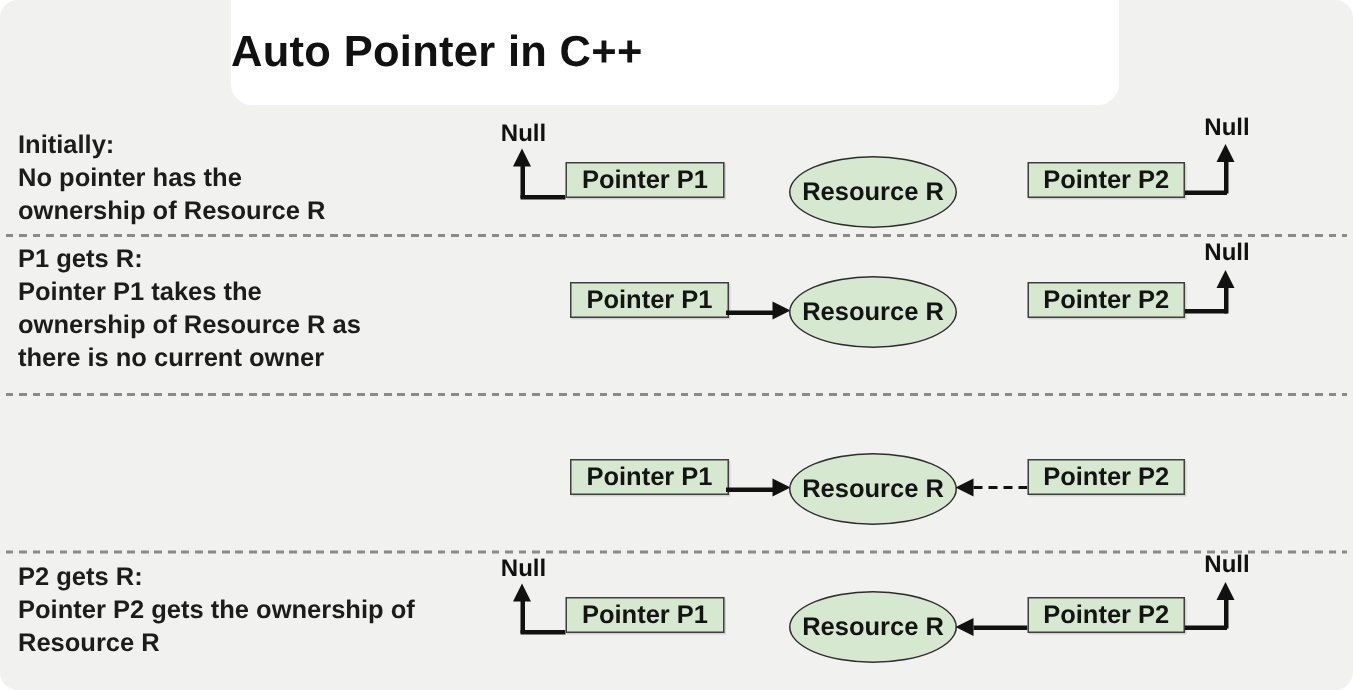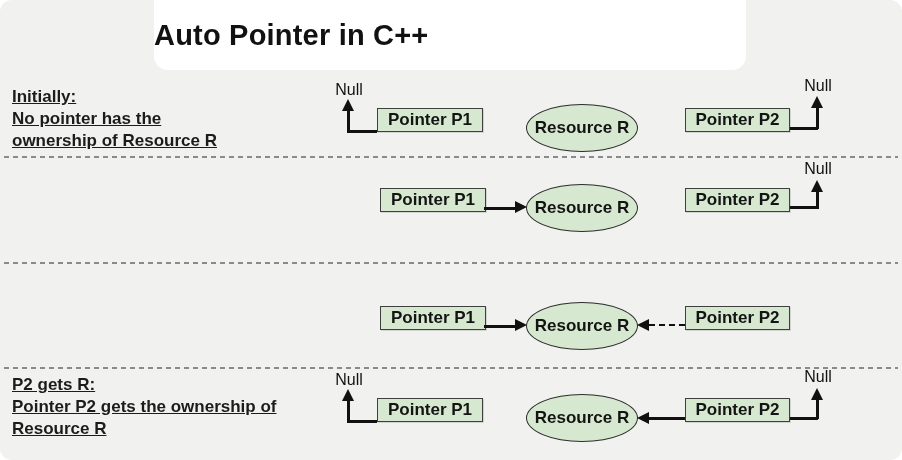--- a/index.html
+++ b/index.html
@@ -3,28 +3,28 @@
 <meta charset="utf-8">
 <style>
   html,body{margin:0;padding:0;background:#ffffff;}
   body{font-family:"Liberation Sans","DejaVu Sans",sans-serif;}
   .canvas{position:relative;width:902px;height:460px;background:#f1f1ef;border-radius:12px;overflow:hidden;}
   .title-box{position:absolute;left:154px;top:0;width:592px;height:70px;background:#ffffff;
              border-radius:0 0 14px 14px;display:flex;align-items:center;justify-content:flex-start;}
   .title-text{font-size:29px;font-weight:700;color:#111;letter-spacing:.2px;}
   .sep{position:absolute;left:4px;width:894px;height:2px;
        background:repeating-linear-gradient(90deg,#8a8a8a 0 5px,transparent 5px 9px);}
-  .caption{position:absolute;left:12px;font-size:17px;line-height:22px;font-weight:700;color:#1c1c1c;white-space:pre-line;text-decoration:underline;}
+  .caption{position:absolute;left:12px;font-size:17px;line-height:22px;font-weight:700;color:#1c1c1c;white-space:pre-line;}
   .node{position:absolute;width:106px;height:24px;background:#d6e8cf;border:1.5px solid #3f3f3f;
         box-sizing:border-box;display:flex;align-items:center;justify-content:center;
         font-size:17px;font-weight:700;color:#141414;box-shadow:1px 1px 0 rgba(0,0,0,.12);}
   .ellipse{position:absolute;width:112px;height:48px;background:#d6e8cf;border:1.5px solid #2e2e2e;
         box-sizing:border-box;border-radius:50%;display:flex;align-items:center;justify-content:center;
         font-size:17px;font-weight:700;color:#141414;}
-  .nulllbl{position:absolute;width:40px;text-align:center;font-size:16px;font-weight:400;color:#111;}
+  .nulllbl{position:absolute;width:40px;text-align:center;font-size:16px;font-weight:700;color:#111;}
   .hline{position:absolute;height:2.5px;background:#111;}
   .vline{position:absolute;width:2.5px;background:#111;}
   .dline{position:absolute;height:0;border-top:2.5px dashed #111;}
   .arr-up{position:absolute;width:0;height:0;border-left:6.5px solid transparent;border-right:6.5px solid transparent;border-bottom:12px solid #111;}
   .arr-right{position:absolute;width:0;height:0;border-top:6.5px solid transparent;border-bottom:6.5px solid transparent;border-left:12px solid #111;}
   .arr-left{position:absolute;width:0;height:0;border-top:6.5px solid transparent;border-bottom:6.5px solid transparent;border-right:12px solid #111;}
 </style>
 </head>
 <body>
 
@@ -49,20 +49,24 @@
 
   <div class="node" style="left:377px;top:108px">Pointer P1</div>
   <div class="ellipse" style="left:526px;top:104px">Resource R</div>
   <div class="node" style="left:685px;top:108px;width:105px">Pointer P2</div>
 
   <div class="hline" style="left:790px;top:127px;width:28px"></div>
   <div class="vline" style="left:816px;top:106px;height:23px"></div>
   <div class="arr-up" style="left:811px;top:96px"></div>
   <div class="nulllbl" style="left:798px;top:77px">Null</div>
 
+  <div class="caption" style="top:162px">P1 gets R:
+Pointer P1 takes the
+ownership of Resource R as
+there is no current owner</div>
 
   <div class="node" style="left:380px;top:188px">Pointer P1</div>
   <div class="hline" style="left:484px;top:207px;width:32px"></div>
   <div class="arr-right" style="left:515px;top:201px"></div>
   <div class="ellipse" style="left:526px;top:184px">Resource R</div>
   <div class="node" style="left:685px;top:188px;width:105px">Pointer P2</div>
 
   <div class="hline" style="left:790px;top:206px;width:28px"></div>
   <div class="vline" style="left:816px;top:190px;height:19px"></div>
   <div class="arr-up" style="left:811px;top:180px"></div>

